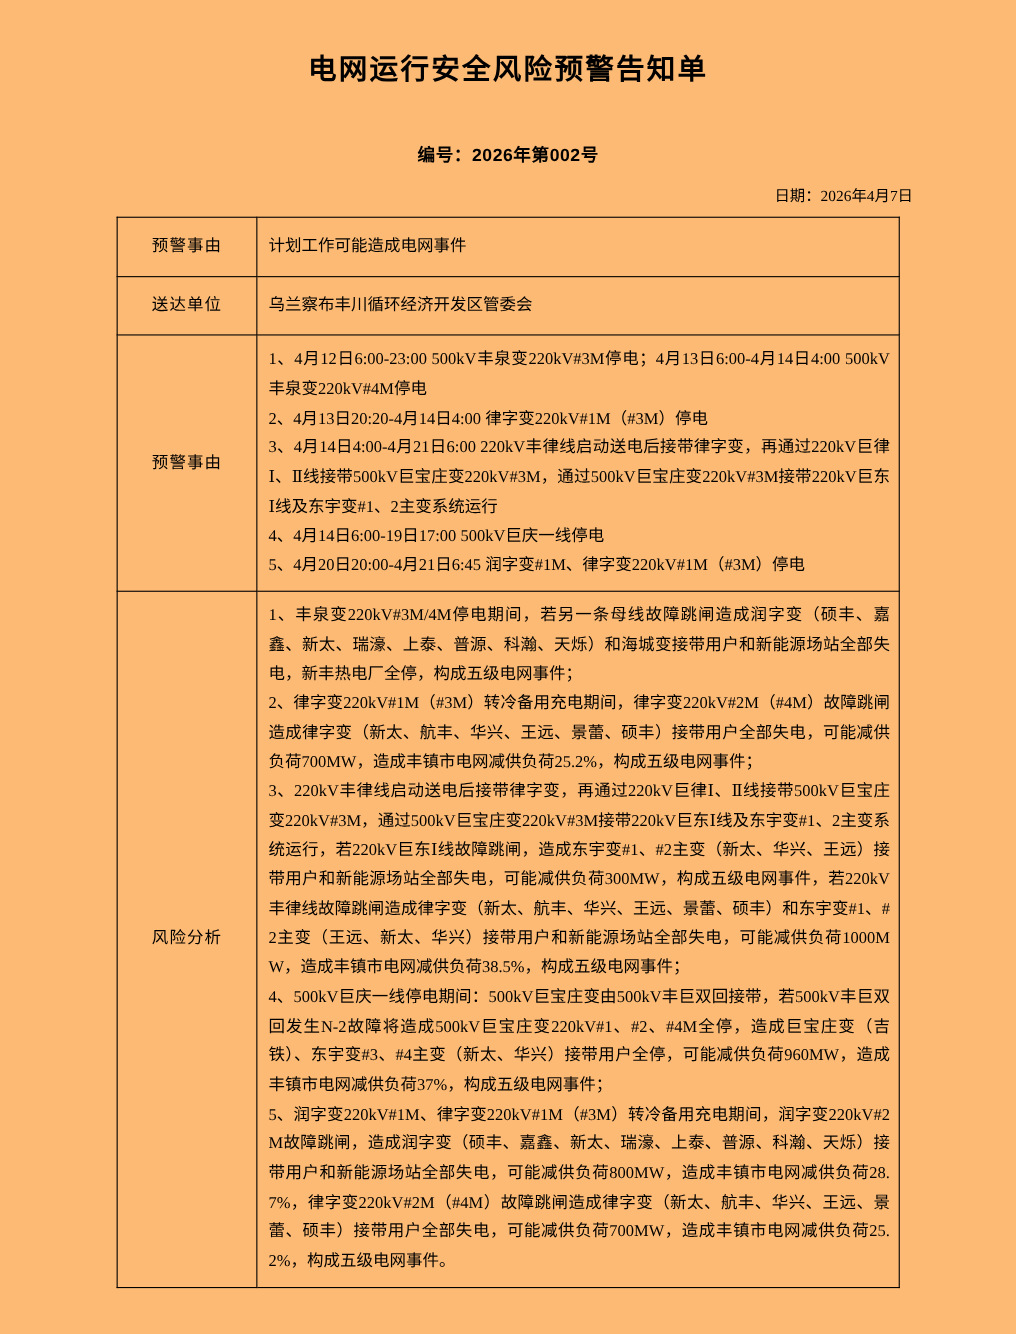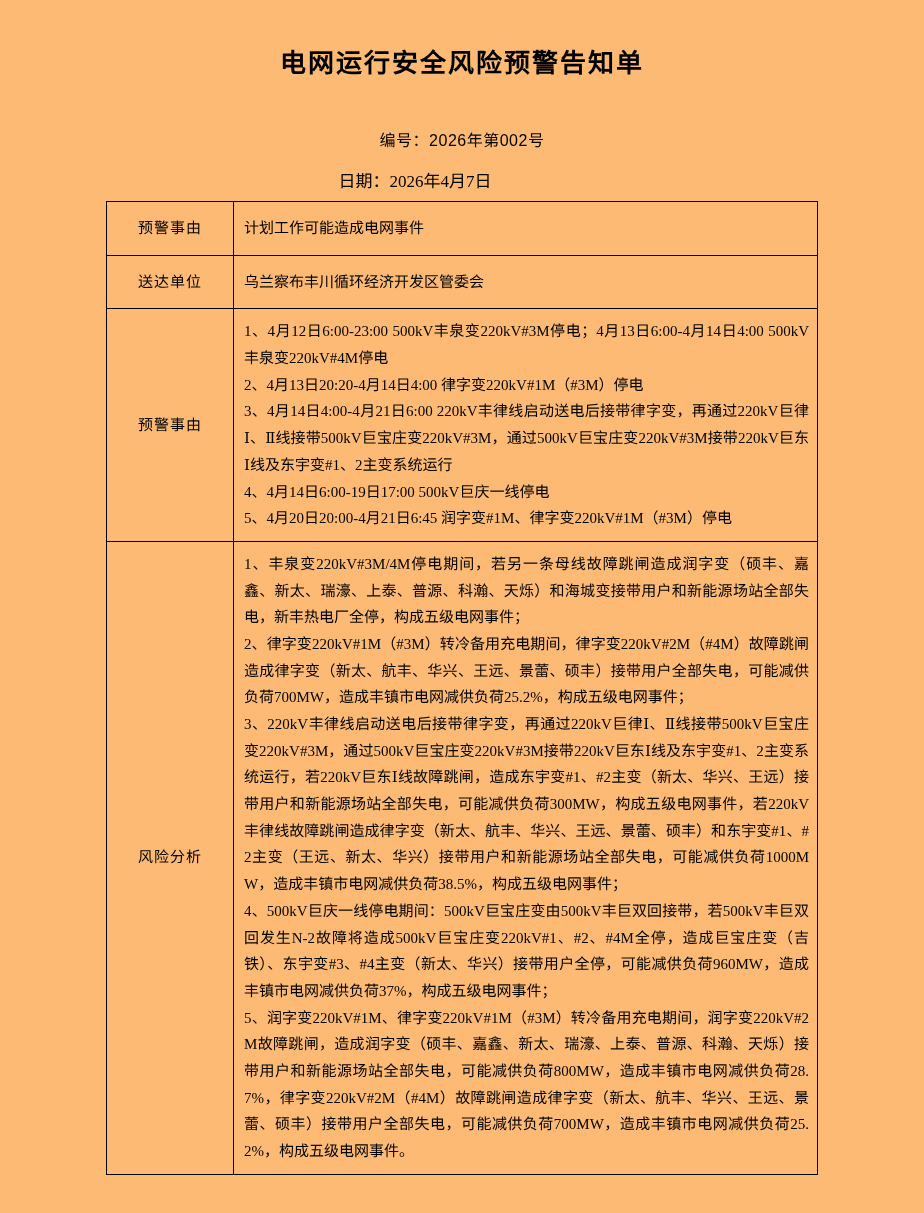--- a/index.html
+++ b/index.html
@@ -28,32 +28,32 @@
     font-size: 26px;
     font-weight: bold;
     letter-spacing: 2px;
     margin: 0;
     padding-top: 42px;
     font-family: "Liberation Sans", "DejaVu Sans", sans-serif;
   }
   .doc-number {
     text-align: center;
     font-size: 16px;
-    font-weight: normal;
+    font-weight: bold;
     margin: 0;
     padding-top: 48px;
     font-family: "Liberation Sans", "DejaVu Sans", sans-serif;
     letter-spacing: 0.5px;
   }
   .doc-date-row {
     display: flex;
-    justify-content: center;
+    justify-content: flex-end;
     padding-top: 16px;
     padding-right: 94px;
-    font-size: 17px;
+    font-size: 14px;
     font-family: "Liberation Serif", "DejaVu Serif", serif;
   }
   .doc-date-row .date-label {
     white-space: pre;
   }
   .doc-date-row .date-value {
     white-space: pre;
   }
   table.form-table {
     border-collapse: collapse;

